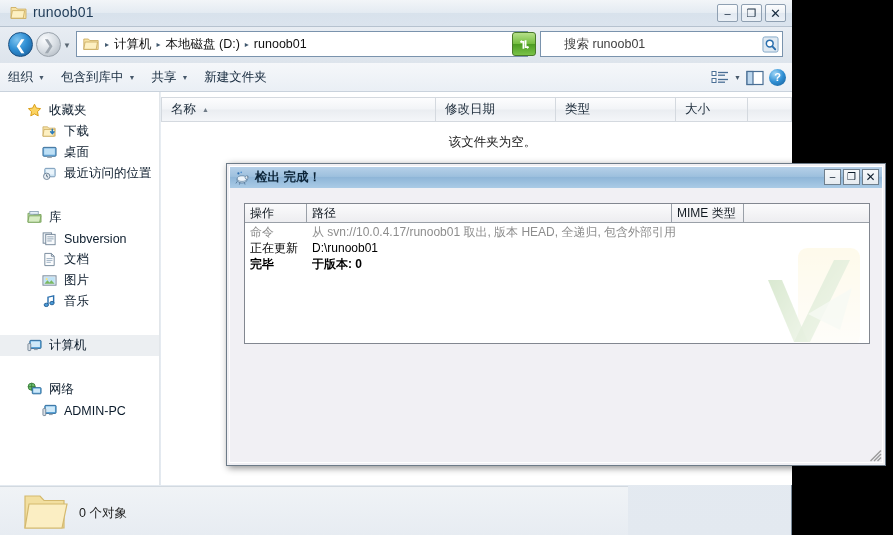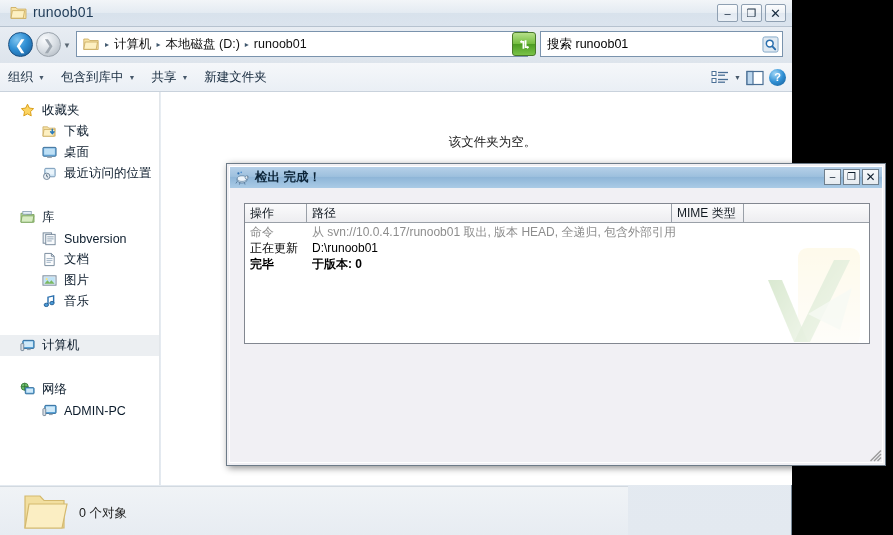--- a/index.html
+++ b/index.html
@@ -95,21 +95,21 @@
     background:linear-gradient(to bottom,#b6e08a 0%,#74bd3f 50%,#4c9c22 51%,#79c247 100%);
     display:flex;align-items:center;justify-content:center;
     color:#fff;font-size:12px;font-weight:bold;line-height:1;
   }
   .searchbox{
     position:absolute;left:540px;top:4px;width:243px;height:26px;
     background:#fff;border:1px solid #7a93ad;box-sizing:border-box;
     display:flex;align-items:center;
   }
   .searchbox .sph{
-    margin-left:6px;font-size:12.5px;color:#000000;
+    margin-left:23px;font-size:12.5px;color:#404040;
   }
   .searchicon{
     margin-left:auto;width:24px;height:24px;flex:0 0 auto;
     display:flex;align-items:center;justify-content:center;
   }
   
   .toolbar{
     position:absolute;left:0;top:63px;width:792px;height:29px;
     background:linear-gradient(to bottom,#f5f7fa 0%,#eaeff5 100%);
     border-bottom:1px solid #c9d2dc;
@@ -137,21 +137,21 @@
   }
   .navrow{
     height:21px;display:flex;align-items:center;
     font-size:12.5px;color:#0b1b2b;white-space:nowrap;
   }
   .navrow.sel{background:#eceff2;}
   .navrow .ni{
     width:17px;height:16px;margin-right:6px;flex:0 0 auto;
     display:flex;align-items:center;justify-content:center;
   }
-  .navrow.l0{padding-left:19px;}
+  .navrow.l0{padding-left:26px;}
   .navrow.l1{padding-left:41px;text-align:center;}
   .navgap{height:13px;}
   
   .listpane{
     position:absolute;left:161px;top:92px;width:631px;height:393px;
     background:#fff;box-sizing:border-box;
   }
   .colhdr{
     position:absolute;left:0;top:5px;width:631px;height:25px;
     display:flex;box-sizing:border-box;
@@ -479,20 +479,36 @@
           <rect x="4.2" y="3.6" width="9.6" height="6" fill="#cfe9f9"></rect>
           <rect x="1" y="6" width="3" height="7.4" rx=".6" fill="#d8dfe6" stroke="#7a8a99" stroke-width="1"></rect>
           <rect x="7.4" y="11.4" width="4" height="1.5" fill="#93a2b0"></rect>
         </svg>
       </span>
       <span>ADMIN-PC</span>
     </div>
   </div>
 
   <div class="listpane">
+    <div class="colhdr">
+      <div class="col" style="width:275px">
+        <span>名称</span>
+        <span class="sortmark">▲</span>
+      </div>
+      <div class="col" style="width:120px">
+        <span>修改日期</span>
+      </div>
+      <div class="col" style="width:120px">
+        <span>类型</span>
+      </div>
+      <div class="col" style="width:72px">
+        <span>大小</span>
+      </div>
+      <div class="col" style="flex:1 1 auto"></div>
+    </div>
     <div class="emptymsg">该文件夹为空。</div>
   </div>
 
   <div class="statusbar">
     <svg class="sfolder" viewBox="0 0 46 44">
       <path d="M3 7h15l4 4.5h20V39H3z" fill="#f2dfa0" stroke="#d4b96e" stroke-width="1.2"></path>
       <path d="M7 15h38l-5 24H3z" fill="#fbeec3" stroke="#d4b96e" stroke-width="1.2"></path>
     </svg>
     <div class="stext">0 个对象</div>
   </div>

